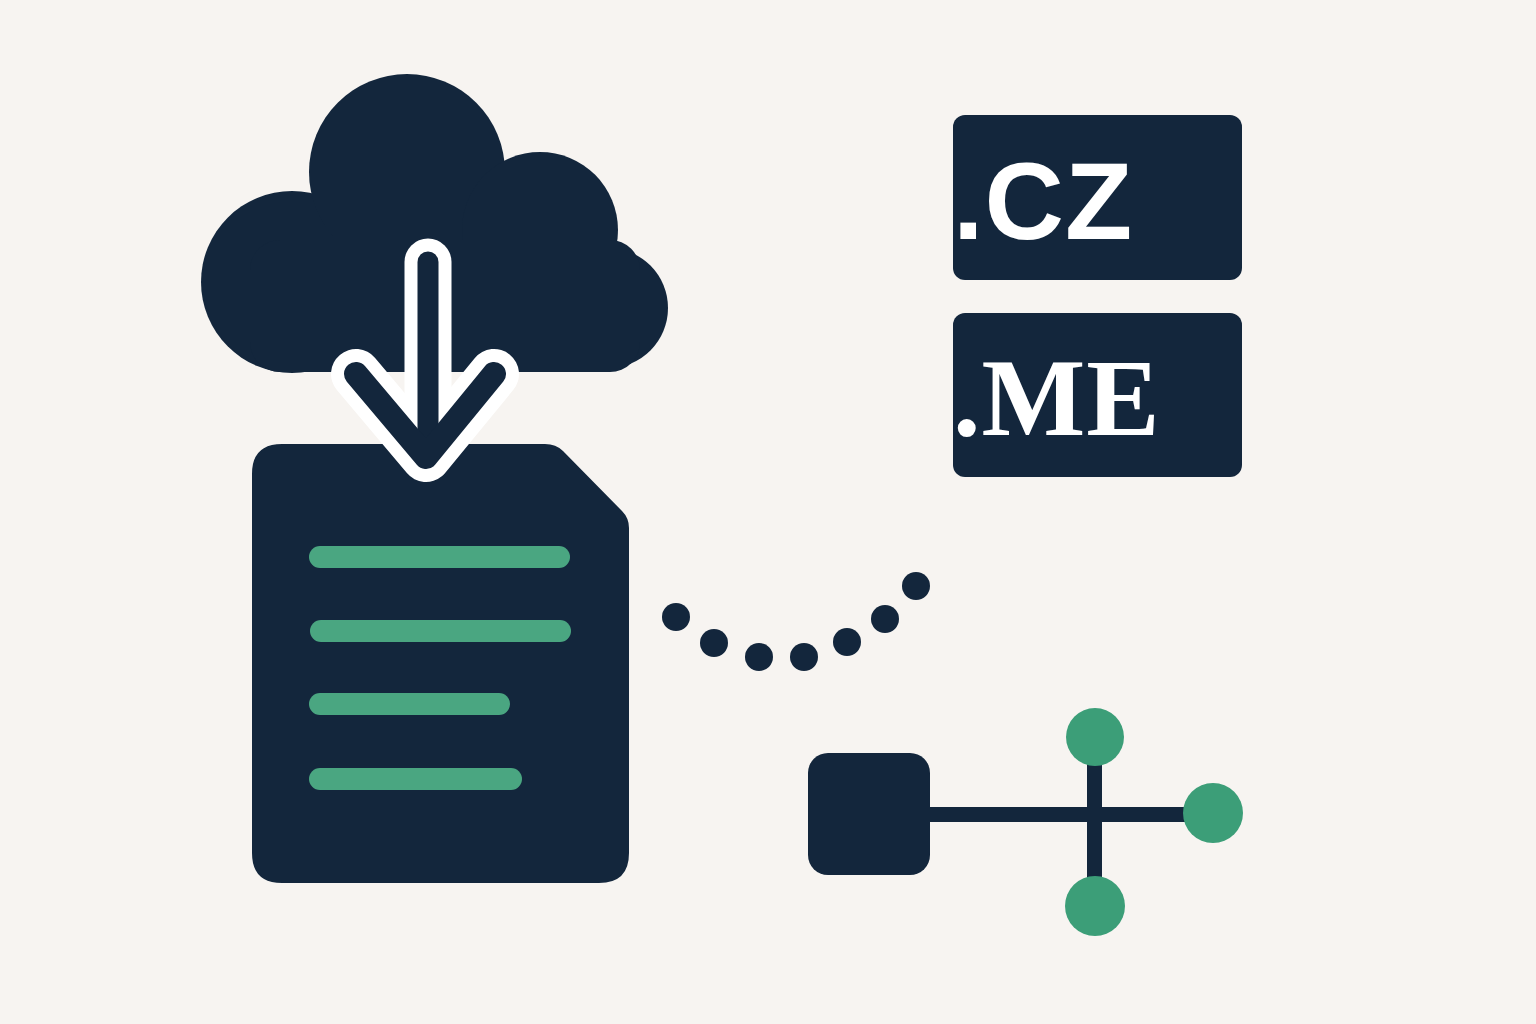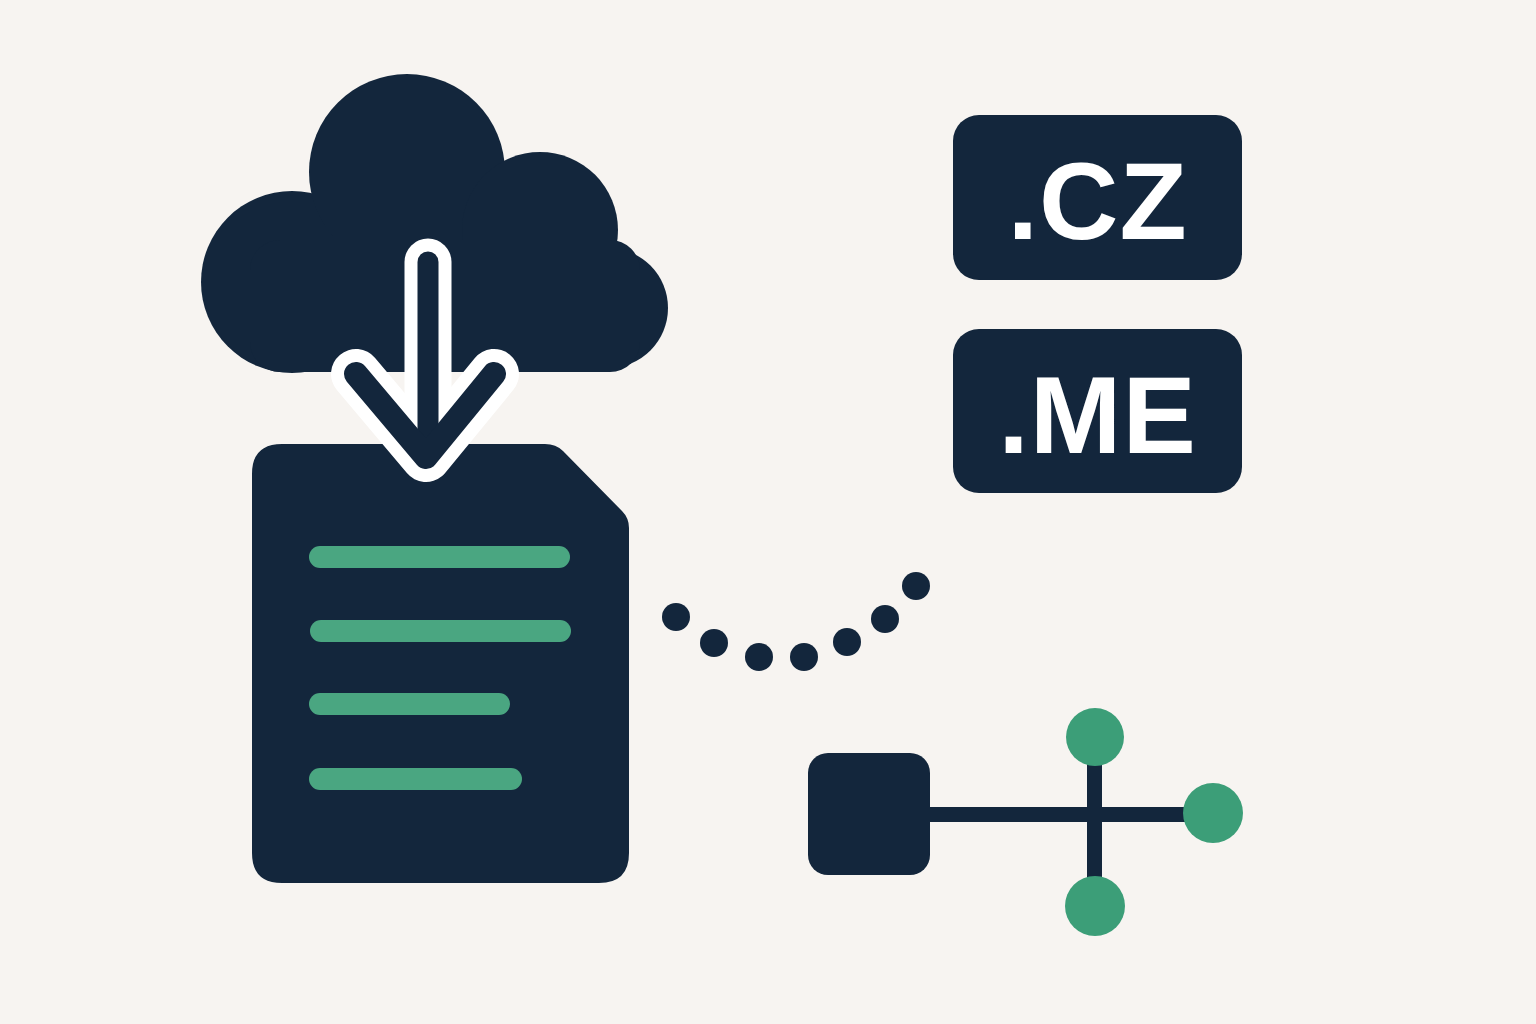--- a/index.html
+++ b/index.html
@@ -21,32 +21,32 @@
   .stroke-navy{stroke:var(--navy);fill:none;stroke-linecap:round;stroke-linejoin:round;}
   .stroke-white{stroke:var(--text);fill:none;stroke-linecap:round;stroke-linejoin:round;}
 
   .badges{position:absolute;left:0;top:0;width:100%;height:100%;pointer-events:none;}
   .badge{
     position:absolute;
     left:953px;
     width:289px;
     height:164px;
     background:var(--navy);
-    border-radius:26px;
+    border-radius:12px;
     display:flex;
     align-items:center;
-    justify-content:center;
+    justify-content:flex-start;
     color:var(--text);
     font-weight:700;
     font-size:110px;
     letter-spacing:1px;
     padding-top:6px;
   }
   .badge-cz{top:115px;height:165px;}
-  .badge-me{top:329px;}
+  .badge-me{top:313px;font-family:Liberation Serif, serif;}
   .badge-at{top:513px;}
 </style>
 </head>
 <body>
 
 <div class="stage">
 
   <svg viewBox="0 0 1536 1024" aria-hidden="true">
 
     <g>

